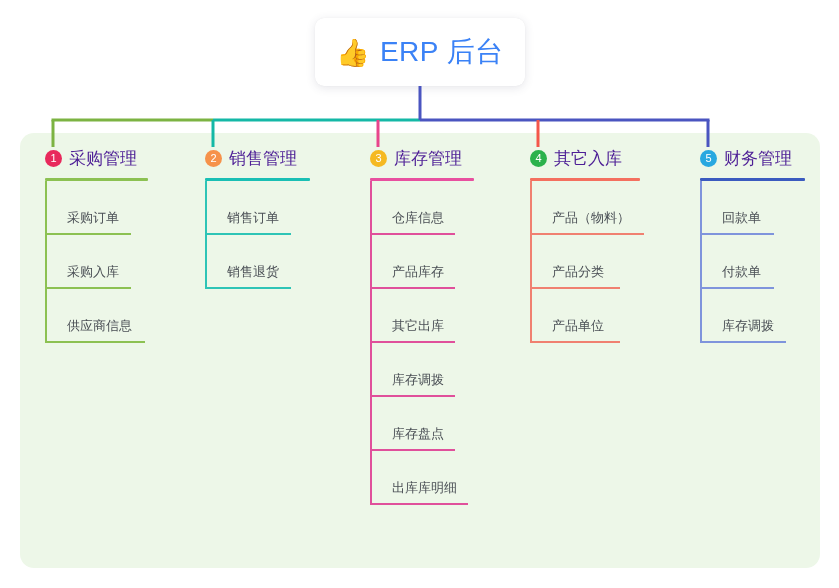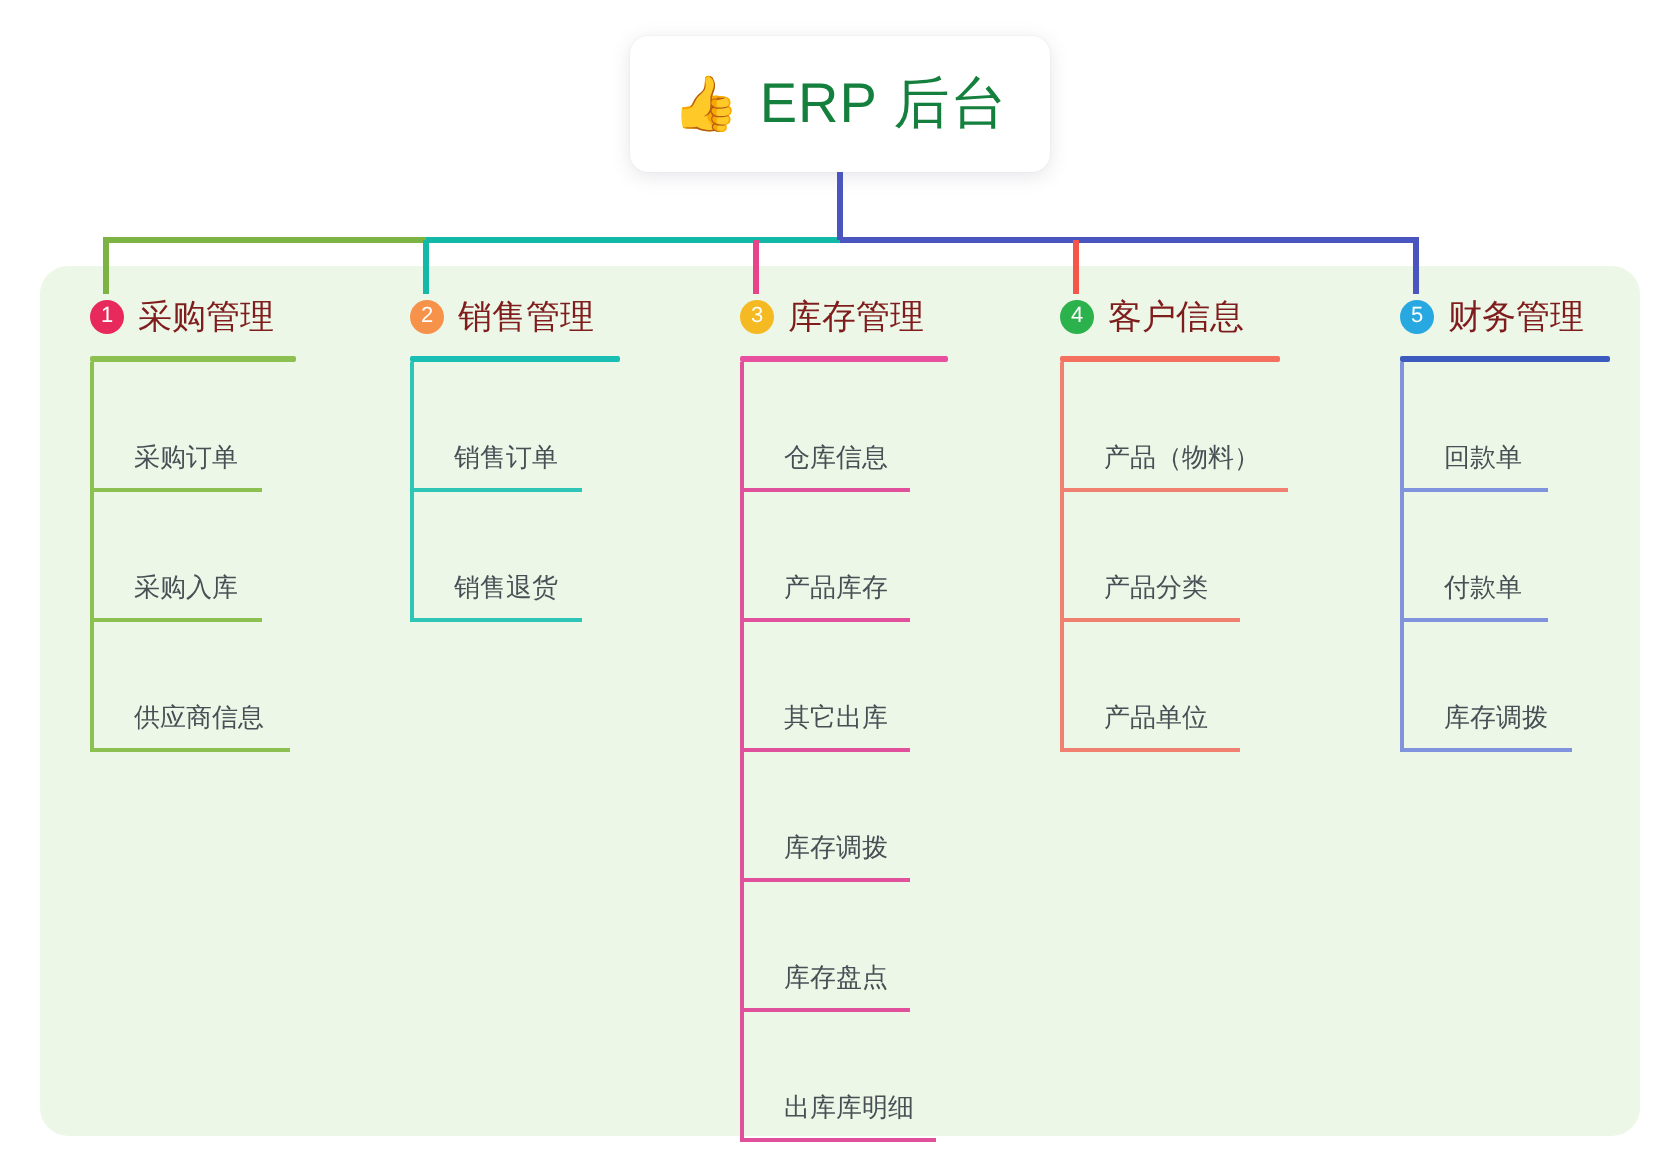--- a/index.html
+++ b/index.html
@@ -32,21 +32,21 @@
     gap: 10px;
     box-sizing: border-box;
   }
   #root-emoji {
     font-size: 27px;
     line-height: 1;
     font-family: "DejaVu Sans", sans-serif;
   }
   #root-title {
     font-size: 28px;
-    color: #15803d;
+    color: #3b82f6;
     letter-spacing: 0.5px;
     white-space: nowrap;
   }
 
   
   #panel {
     position: absolute;
     left: 20px;
     top: 133px;
     width: 800px;
@@ -83,35 +83,35 @@
     border-radius: 50%;
     color: #ffffff;
     font-size: 11px;
     line-height: 17px;
     text-align: center;
     flex: 0 0 auto;
     font-family: "Liberation Sans", sans-serif;
   }
   .col-title {
     font-size: 17px;
-    color: #7f1d1d;
+    color: #4c1d95;
   }
   .col-rule {
     height: 3px;
     margin-top: 8px;
     border-radius: 1px;
   }
 
   .leaves {
     position: relative;
     margin-top: 0;
   }
   .leaf {
     position: relative;
-    height: 65px;
+    height: 54px;
   }
   .leaf-label {
     position: absolute;
     left: 22px;
     bottom: 8px;
     font-size: 13px;
     color: #4a4f55;
     white-space: nowrap;
   }
   .leaf-rule {
@@ -229,21 +229,21 @@
         <div class="leaf">
           <div class="leaf-stem" style="background: rgb(224, 80, 155);"></div>
           <div class="leaf-label">出库库明细</div>
           <div class="leaf-rule" style="background: rgb(224, 80, 155); width: 98px;"></div>
         </div>
       </div>
     </div>
     <div class="column" style="left: 530px;">
       <div class="col-header">
         <span class="badge" style="background: rgb(43, 178, 76);">4</span>
-        <span class="col-title">客户信息</span>
+        <span class="col-title">其它入库</span>
       </div>
       <div class="col-rule" style="background: rgb(244, 112, 95); width: 110px;"></div>
       <div class="leaves">
         <div class="leaf">
           <div class="leaf-stem" style="background: rgb(240, 128, 112);"></div>
           <div class="leaf-label">产品（物料）</div>
           <div class="leaf-rule" style="background: rgb(240, 128, 112); width: 114px;"></div>
         </div>
         <div class="leaf">
           <div class="leaf-stem" style="background: rgb(240, 128, 112);"></div>

